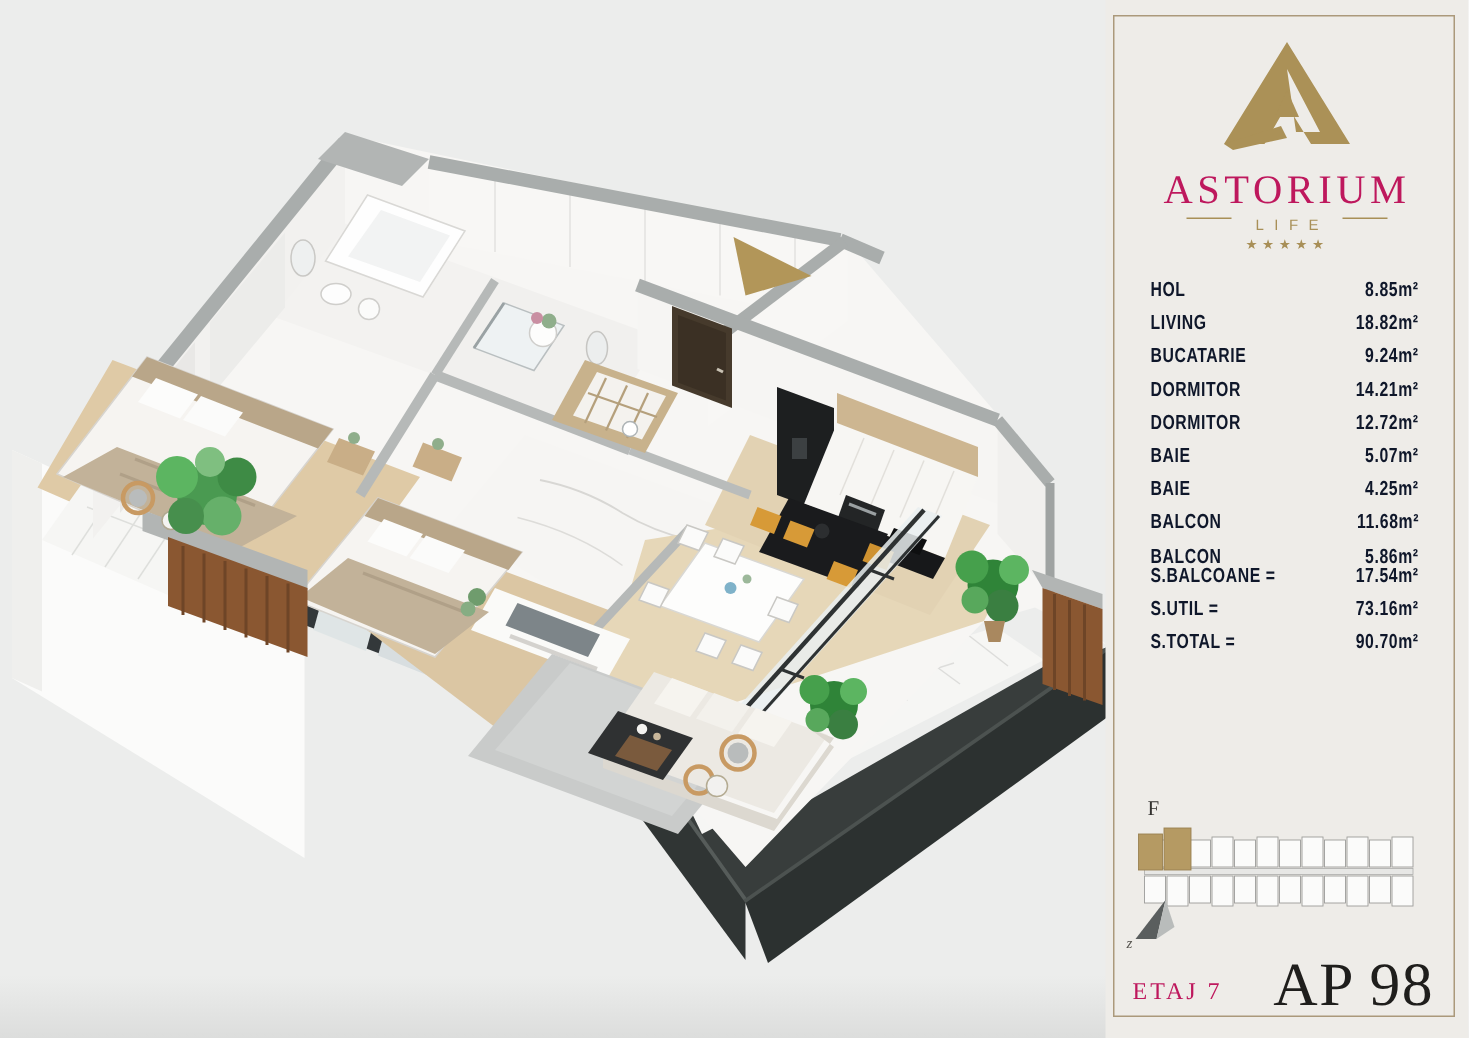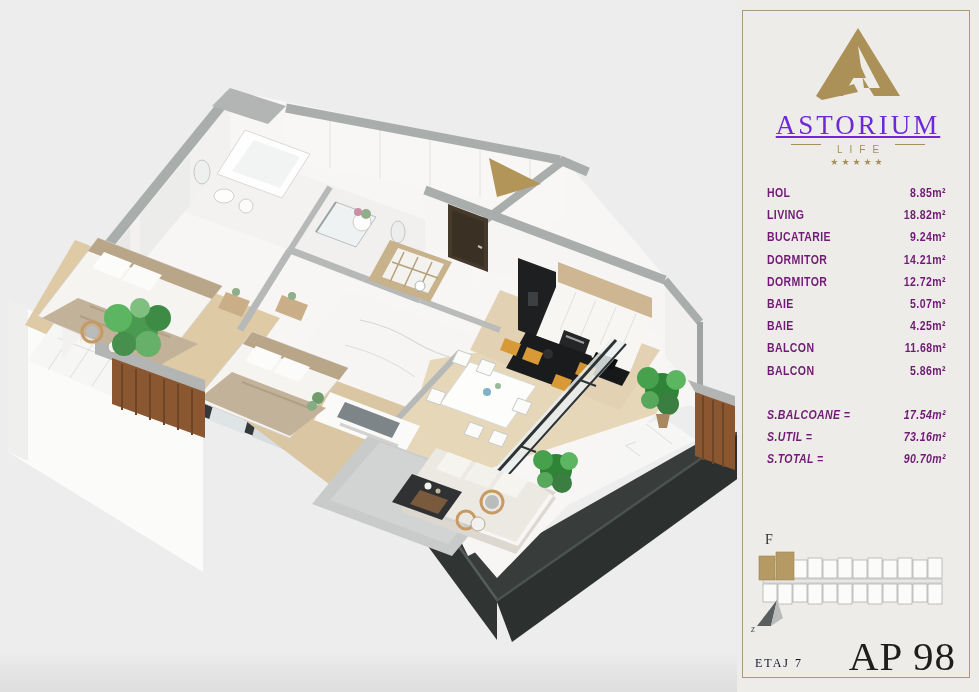--- a/index.html
+++ b/index.html
@@ -7,41 +7,41 @@
     width:979px;height:692px;position:relative;overflow:hidden;
     font-family:"Liberation Sans",sans-serif;
     background:linear-gradient(180deg,#ecedec 0%,#ecedec 94%,#dcdddc 100%);
   }
   .plan-wrap{position:absolute;left:0;top:0;width:740px;height:692px;}
   
   .panel{position:absolute;left:737px;top:0;width:242px;height:692px;background:#eeece8;}
   .panel-border{position:absolute;left:5px;top:10px;right:9px;bottom:14px;border:1px solid #ab997b;}
   .logo{position:absolute;left:0;top:26px;width:100%;text-align:center;}
   .brand-name{
-    margin-top:4px;font-family:"Liberation Serif",serif;font-size:27px;color:#6d28d9;
-    letter-spacing:3px;font-weight:400;text-decoration:underline;
+    margin-top:4px;font-family:"Liberation Serif",serif;font-size:27px;color:#be185d;
+    letter-spacing:3px;font-weight:400;
   }
   .life-row{display:flex;align-items:flex-start;justify-content:center;gap:9px;margin-top:3px;}
   .life-row .rule{width:30px;height:1px;background:#a88f57;}
   .life-text{font-family:"Liberation Sans",sans-serif;font-size:10px;letter-spacing:7px;
     color:#a88f57;text-indent:7px;}
   .stars{margin-top:2px;font-size:9px;letter-spacing:3px;color:#a88f57;}
   .legend{position:absolute;left:30px;right:33px;top:186px;}
   .legend-row{display:flex;justify-content:space-between;align-items:baseline;
-    font-weight:bold;font-size:13.5px;color:#701a75;line-height:13.5px;margin-bottom:8.7px;}
+    font-weight:bold;font-size:13.5px;color:#0f172a;line-height:13.5px;margin-bottom:8.7px;}
   .cond{display:inline-block;transform:scaleX(.78);transform-origin:0 50%;letter-spacing:.5px;white-space:nowrap;}
   .cond-r{display:inline-block;transform:scaleX(.78);transform-origin:100% 50%;letter-spacing:.5px;white-space:nowrap;}
-  .totals{position:absolute;left:30px;right:33px;top:408px;font-style:italic;}
+  .totals{position:absolute;left:30px;right:33px;top:377px;}
   .totals .legend-row{margin-bottom:8.5px;}
   .siteplan-label{position:absolute;left:28px;top:532px;font-family:"Liberation Serif",serif;
     font-size:14px;color:#33322f;}
   .siteplan-svg{position:absolute;left:18px;top:548px;}
   .compass{position:absolute;left:8px;top:592px;}
   .etaj{position:absolute;left:18px;bottom:21px;font-family:"Liberation Serif",serif;
-    font-size:12px;letter-spacing:2px;color:#0f172a;}
+    font-size:16px;letter-spacing:2px;color:#be185d;}
   .ap{position:absolute;right:23px;bottom:12px;font-family:"Liberation Serif",serif;
     font-size:41px;letter-spacing:1px;color:#1f1e1c;}
 </style>
 </head>
 <body>
 
 <div class="plan-wrap">
 <svg width="740" height="692" viewBox="0 0 740 692">
 
   <g>

